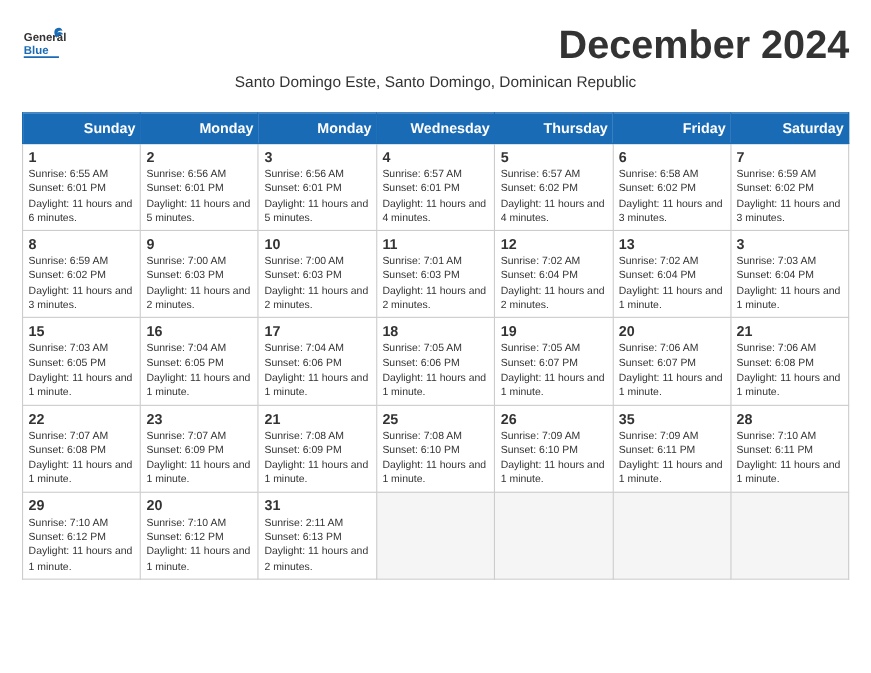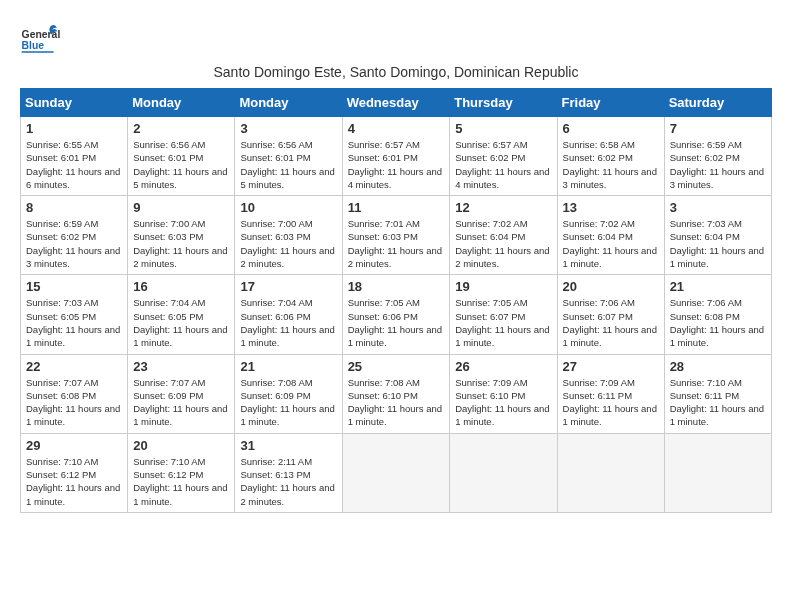--- a/index.html
+++ b/index.html
@@ -19,33 +19,33 @@
     .month-title {
       font-size: 36px;
       font-weight: bold;
       color: #333;
       text-align: right;
     }
     .subtitle {
       text-align: center;
       font-size: 14px;
       color: #333;
-      margin-bottom: 8px;
+      margin-bottom: 20px;
     }
     .calendar {
       width: 100%;
       border-collapse: collapse;
     }
     .calendar th {
       background: #1a6bb5;
       color: #fff;
       font-size: 13px;
       font-weight: bold;
       padding: 6px 4px;
-      text-align: left;
+      text-align: right;
       border: 1px solid #1a6bb5;
     }
     .calendar td {
       border: 1px solid #ccc;
       vertical-align: top;
       padding: 4px 5px;
       font-size: 10px;
       color: #333;
       width: 108px;
       min-height: 80px;
@@ -80,20 +80,21 @@
 <div class="header">
   <div class="logo-wrapper">
     <svg class="logo-icon" viewBox="0 0 50 50">
       <text x="2" y="22" font-size="13" font-weight="bold" fill="#333">General</text>
       <text x="2" y="36" font-size="13" font-weight="bold" fill="#1a6bb5">Blue</text>
 
       <path d="M38 8 Q44 4 46 10 Q42 9 40 12 Q44 10 47 14 Q42 14 39 18 Q35 12 38 8Z" fill="#1a6bb5"></path>
       <line x1="2" y1="40" x2="42" y2="40" stroke="#1a6bb5" stroke-width="2"></line>
     </svg>
   </div>
+  <div class="month-title">December 2024</div>
 </div>
 
 <div class="subtitle">Santo Domingo Este, Santo Domingo, Dominican Republic</div>
 
 <table class="calendar">
   <thead>
     <tr id="header-row">
     <th>Sunday</th>
         <th>Monday</th>
         <th>Monday</th>
@@ -261,21 +262,21 @@
 Sunset: 6:10 PM
 Daylight: 11 hours and 1 minute.</div>
         </td>
         <td>
           <span class="day-num">26</span>
           <div class="day-info" style="white-space: pre-line;">Sunrise: 7:09 AM
 Sunset: 6:10 PM
 Daylight: 11 hours and 1 minute.</div>
         </td>
         <td>
-          <span class="day-num">27</span>
+          <span class="day-num">35</span>
           <div class="day-info" style="white-space: pre-line;">Sunrise: 7:09 AM
 Sunset: 6:11 PM
 Daylight: 11 hours and 1 minute.</div>
         </td>
         <td>
           <span class="day-num">28</span>
           <div class="day-info" style="white-space: pre-line;">Sunrise: 7:10 AM
 Sunset: 6:11 PM
 Daylight: 11 hours and 1 minute.</div>
         </td>

